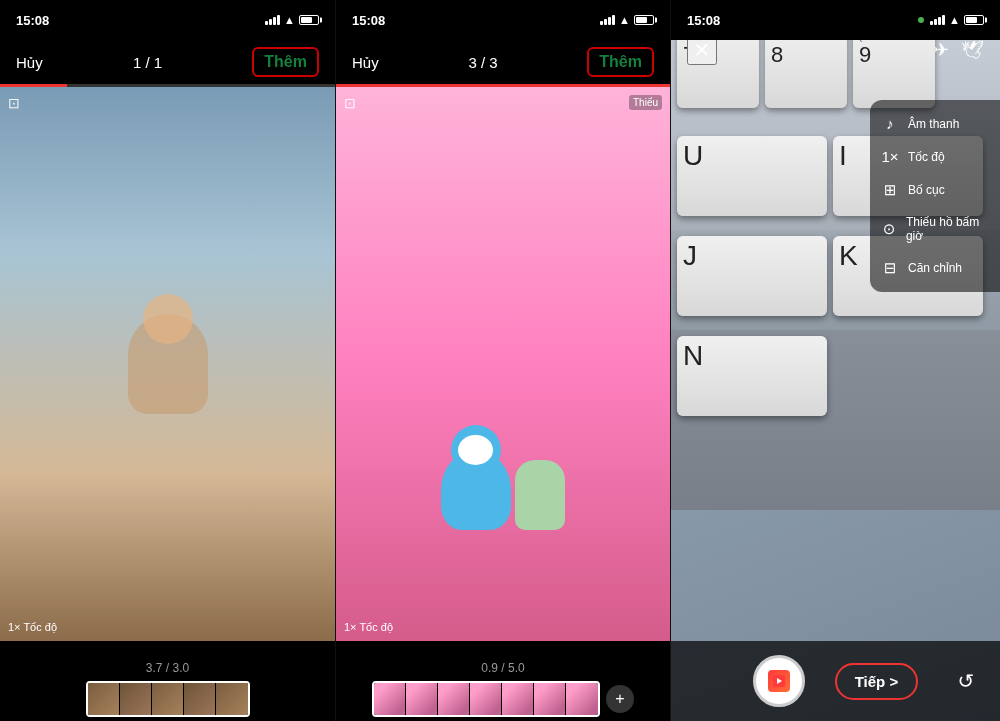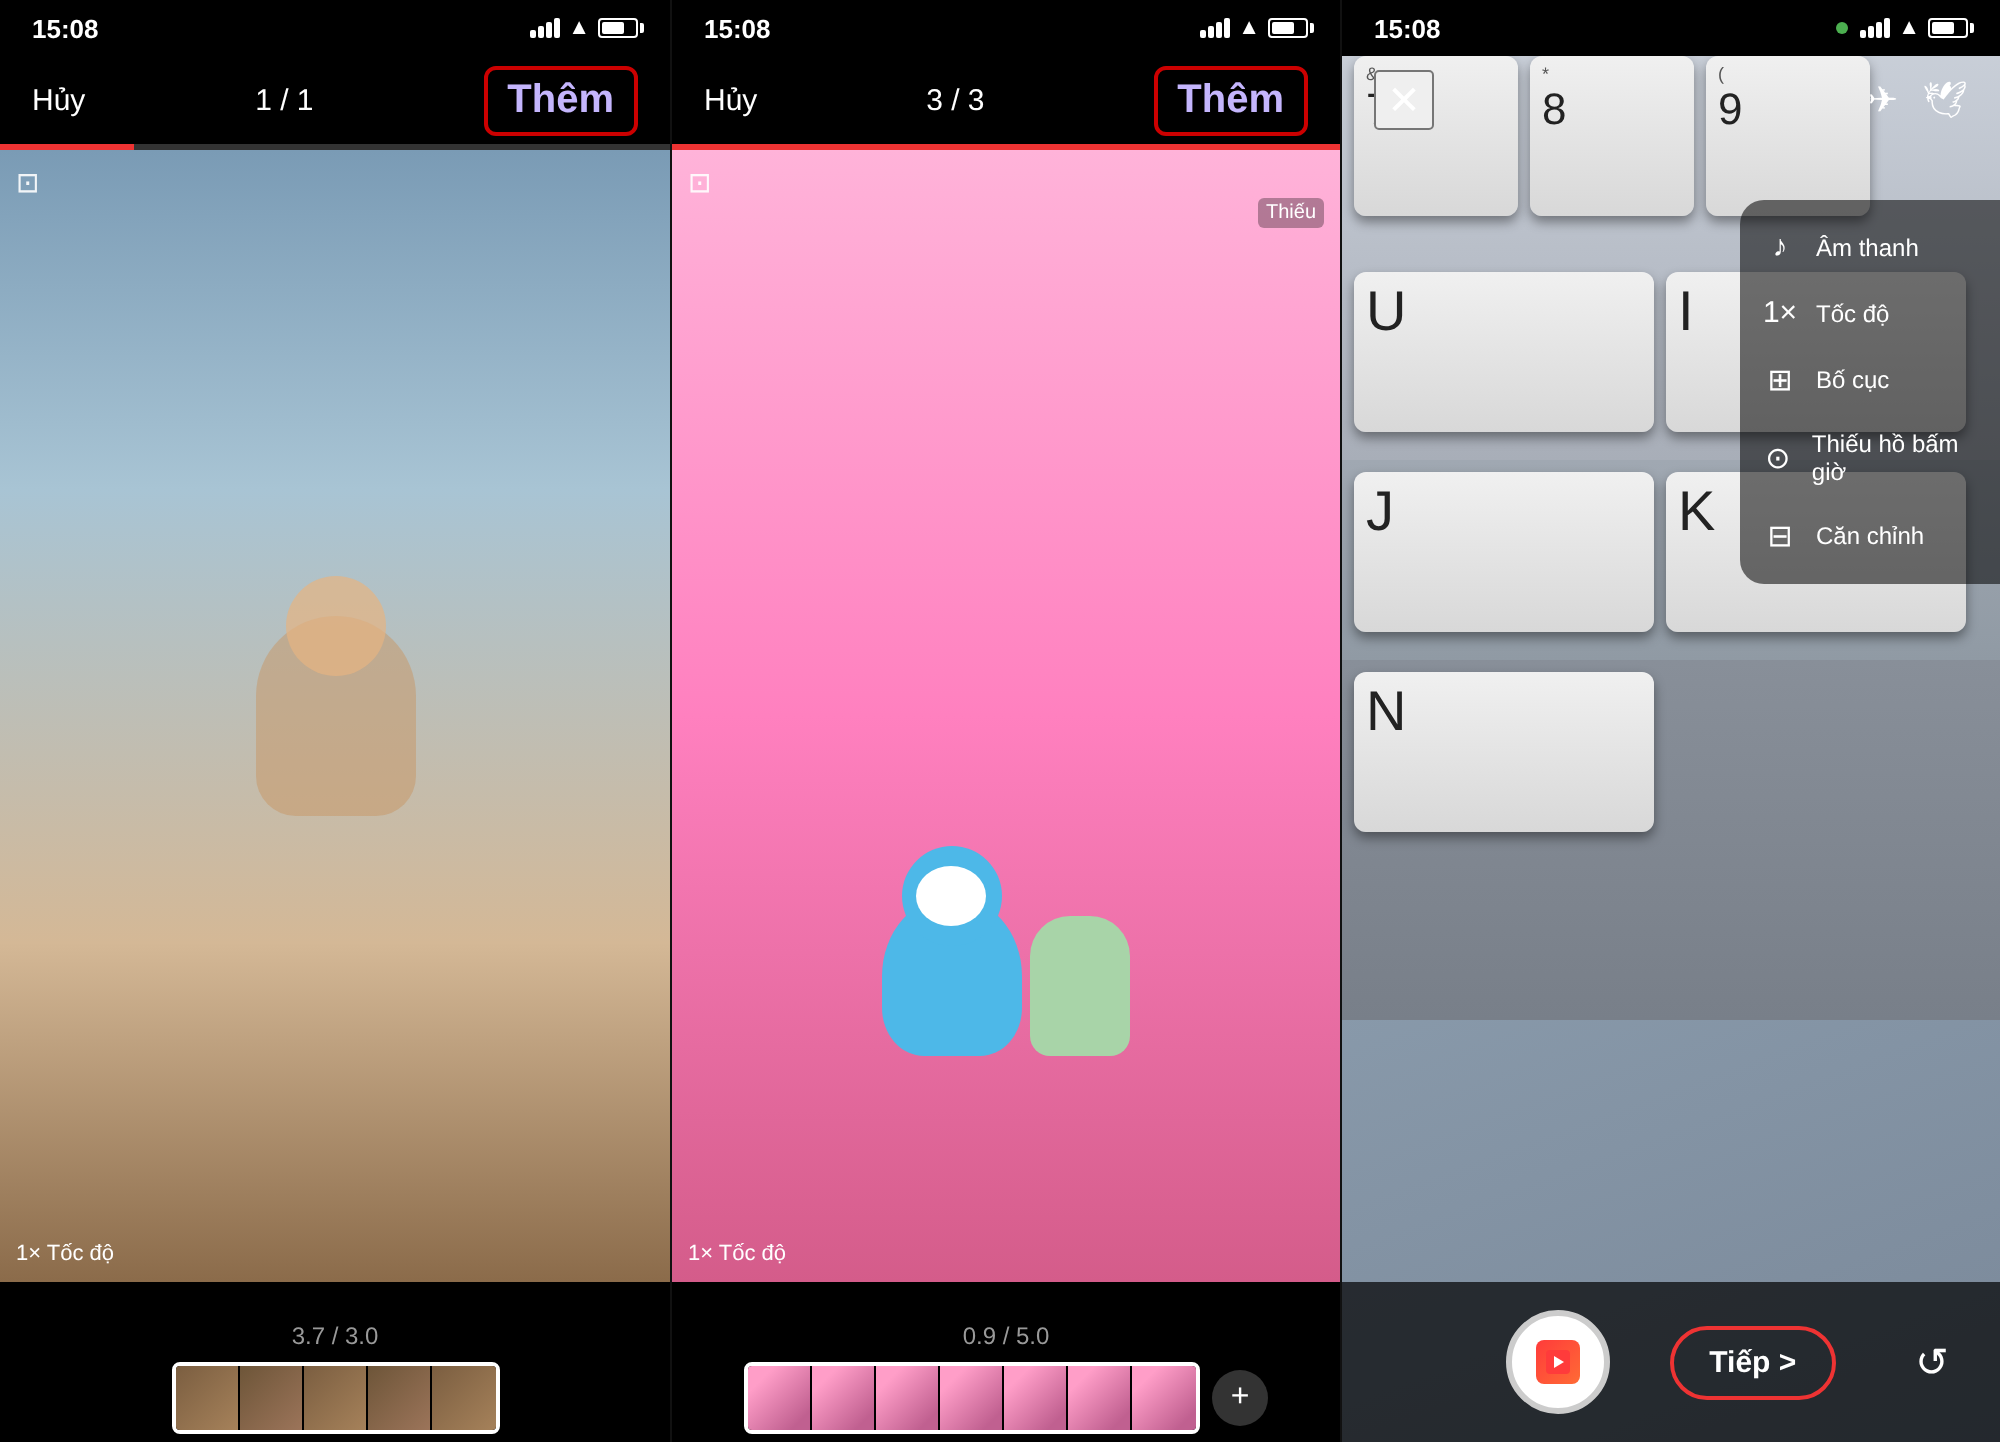--- a/index.html
+++ b/index.html
@@ -23,21 +23,21 @@
     }
     .phone-panel-1 { width: 335px; }
     .phone-panel-2 { width: 335px; border-left: 1px solid #111; }
     .phone-panel-3 { width: 330px; border-left: 1px solid #111; }
 
     
     .status-bar {
       display: flex;
       justify-content: space-between;
       align-items: center;
-      padding: 8px 16px;
+      padding: 20px 16px;
       height: 28px;
       background: #000;
     }
     .status-time {
       font-size: 13px;
       font-weight: 600;
       color: #fff;
     }
     .status-icons {
       display: flex;
@@ -86,22 +86,22 @@
     .nav-cancel {
       color: #fff;
       font-size: 15px;
       cursor: pointer;
     }
     .nav-count {
       color: #fff;
       font-size: 15px;
     }
     .nav-add {
-      color: #c4b5fd;
-      font-size: 20px;
+      color: #15803d;
+      font-size: 16px;
       font-weight: 600;
       background: transparent;
       border: 2px solid #e33;
       border-radius: 6px;
       padding: 4px 10px;
       cursor: pointer;
     }
 
     
     .progress-bar-container {
@@ -380,21 +380,21 @@
     .scene-doraemon {
       width: 100%;
       height: 100%;
       background: linear-gradient(180deg, #ffb3d9 0%, #ff80bf 40%, #e66aa0 100%);
       position: relative;
     }
 
     
     .video-overlay-text {
       position: absolute;
-      top: 24px;
+      top: 8px;
       right: 8px;
       color: #fff;
       font-size: 10px;
       background: rgba(0,0,0,0.3);
       padding: 2px 4px;
       border-radius: 3px;
     }
     .fc-warm { background: #3a2a1a; }
 
     

